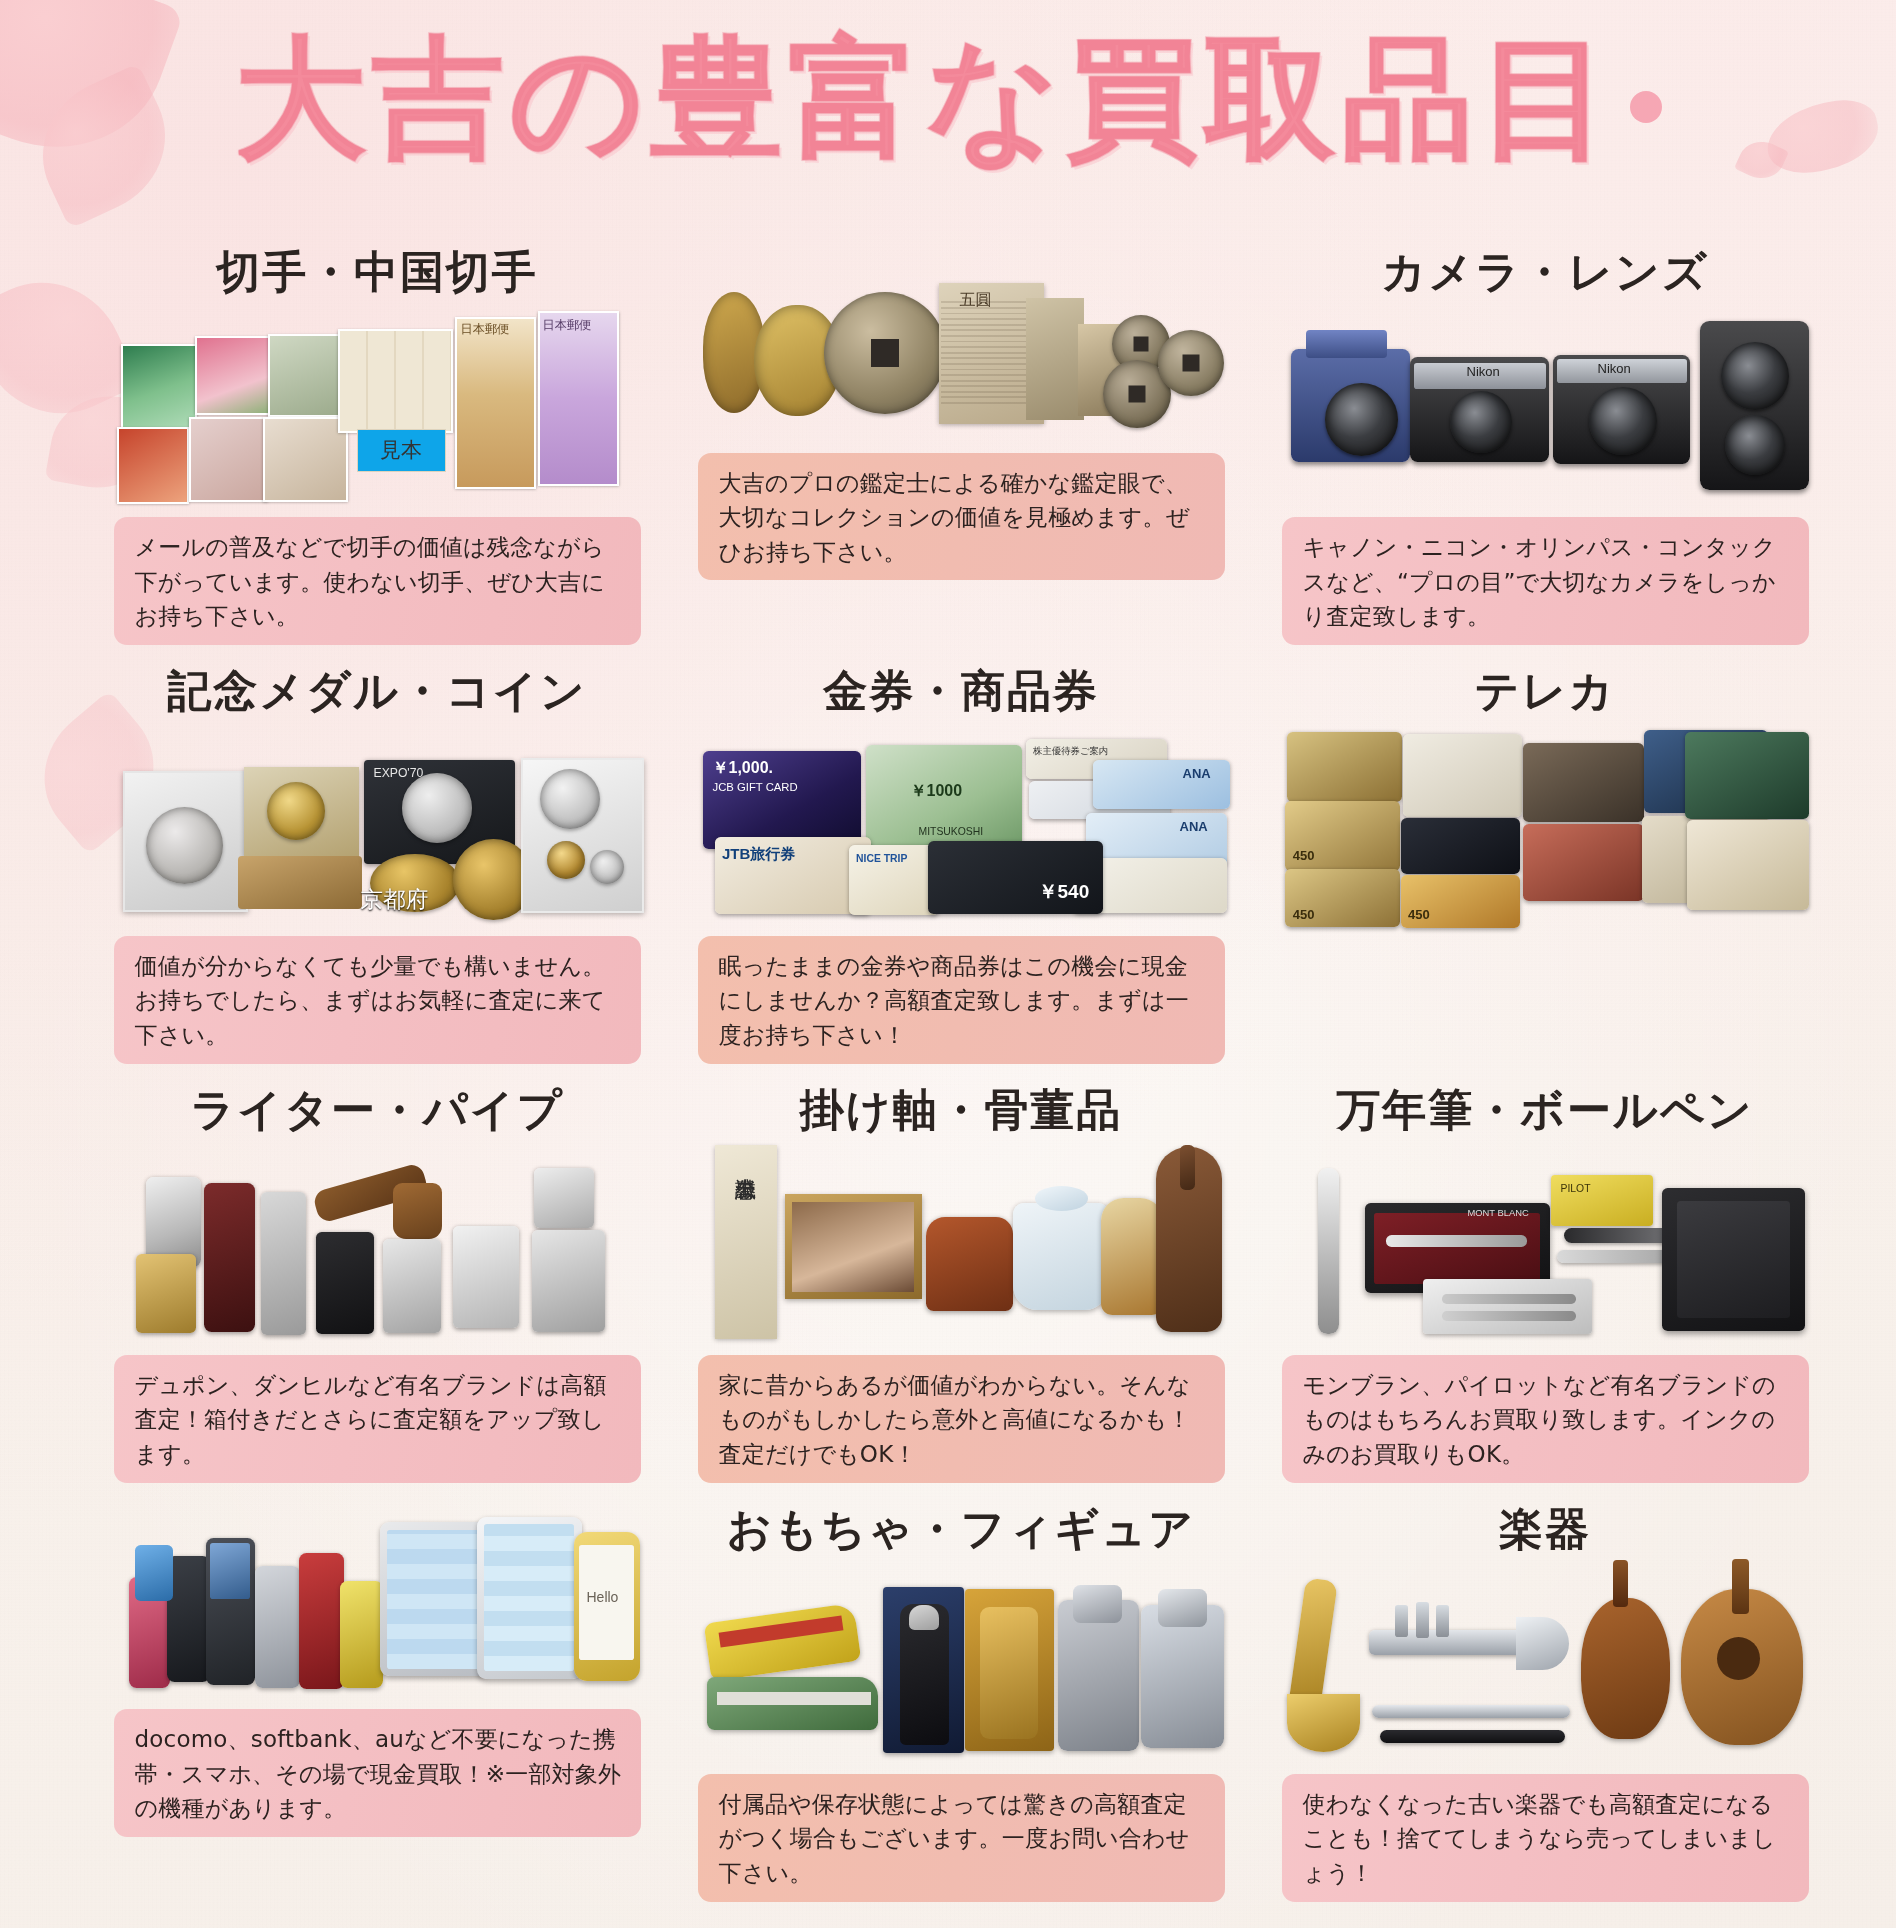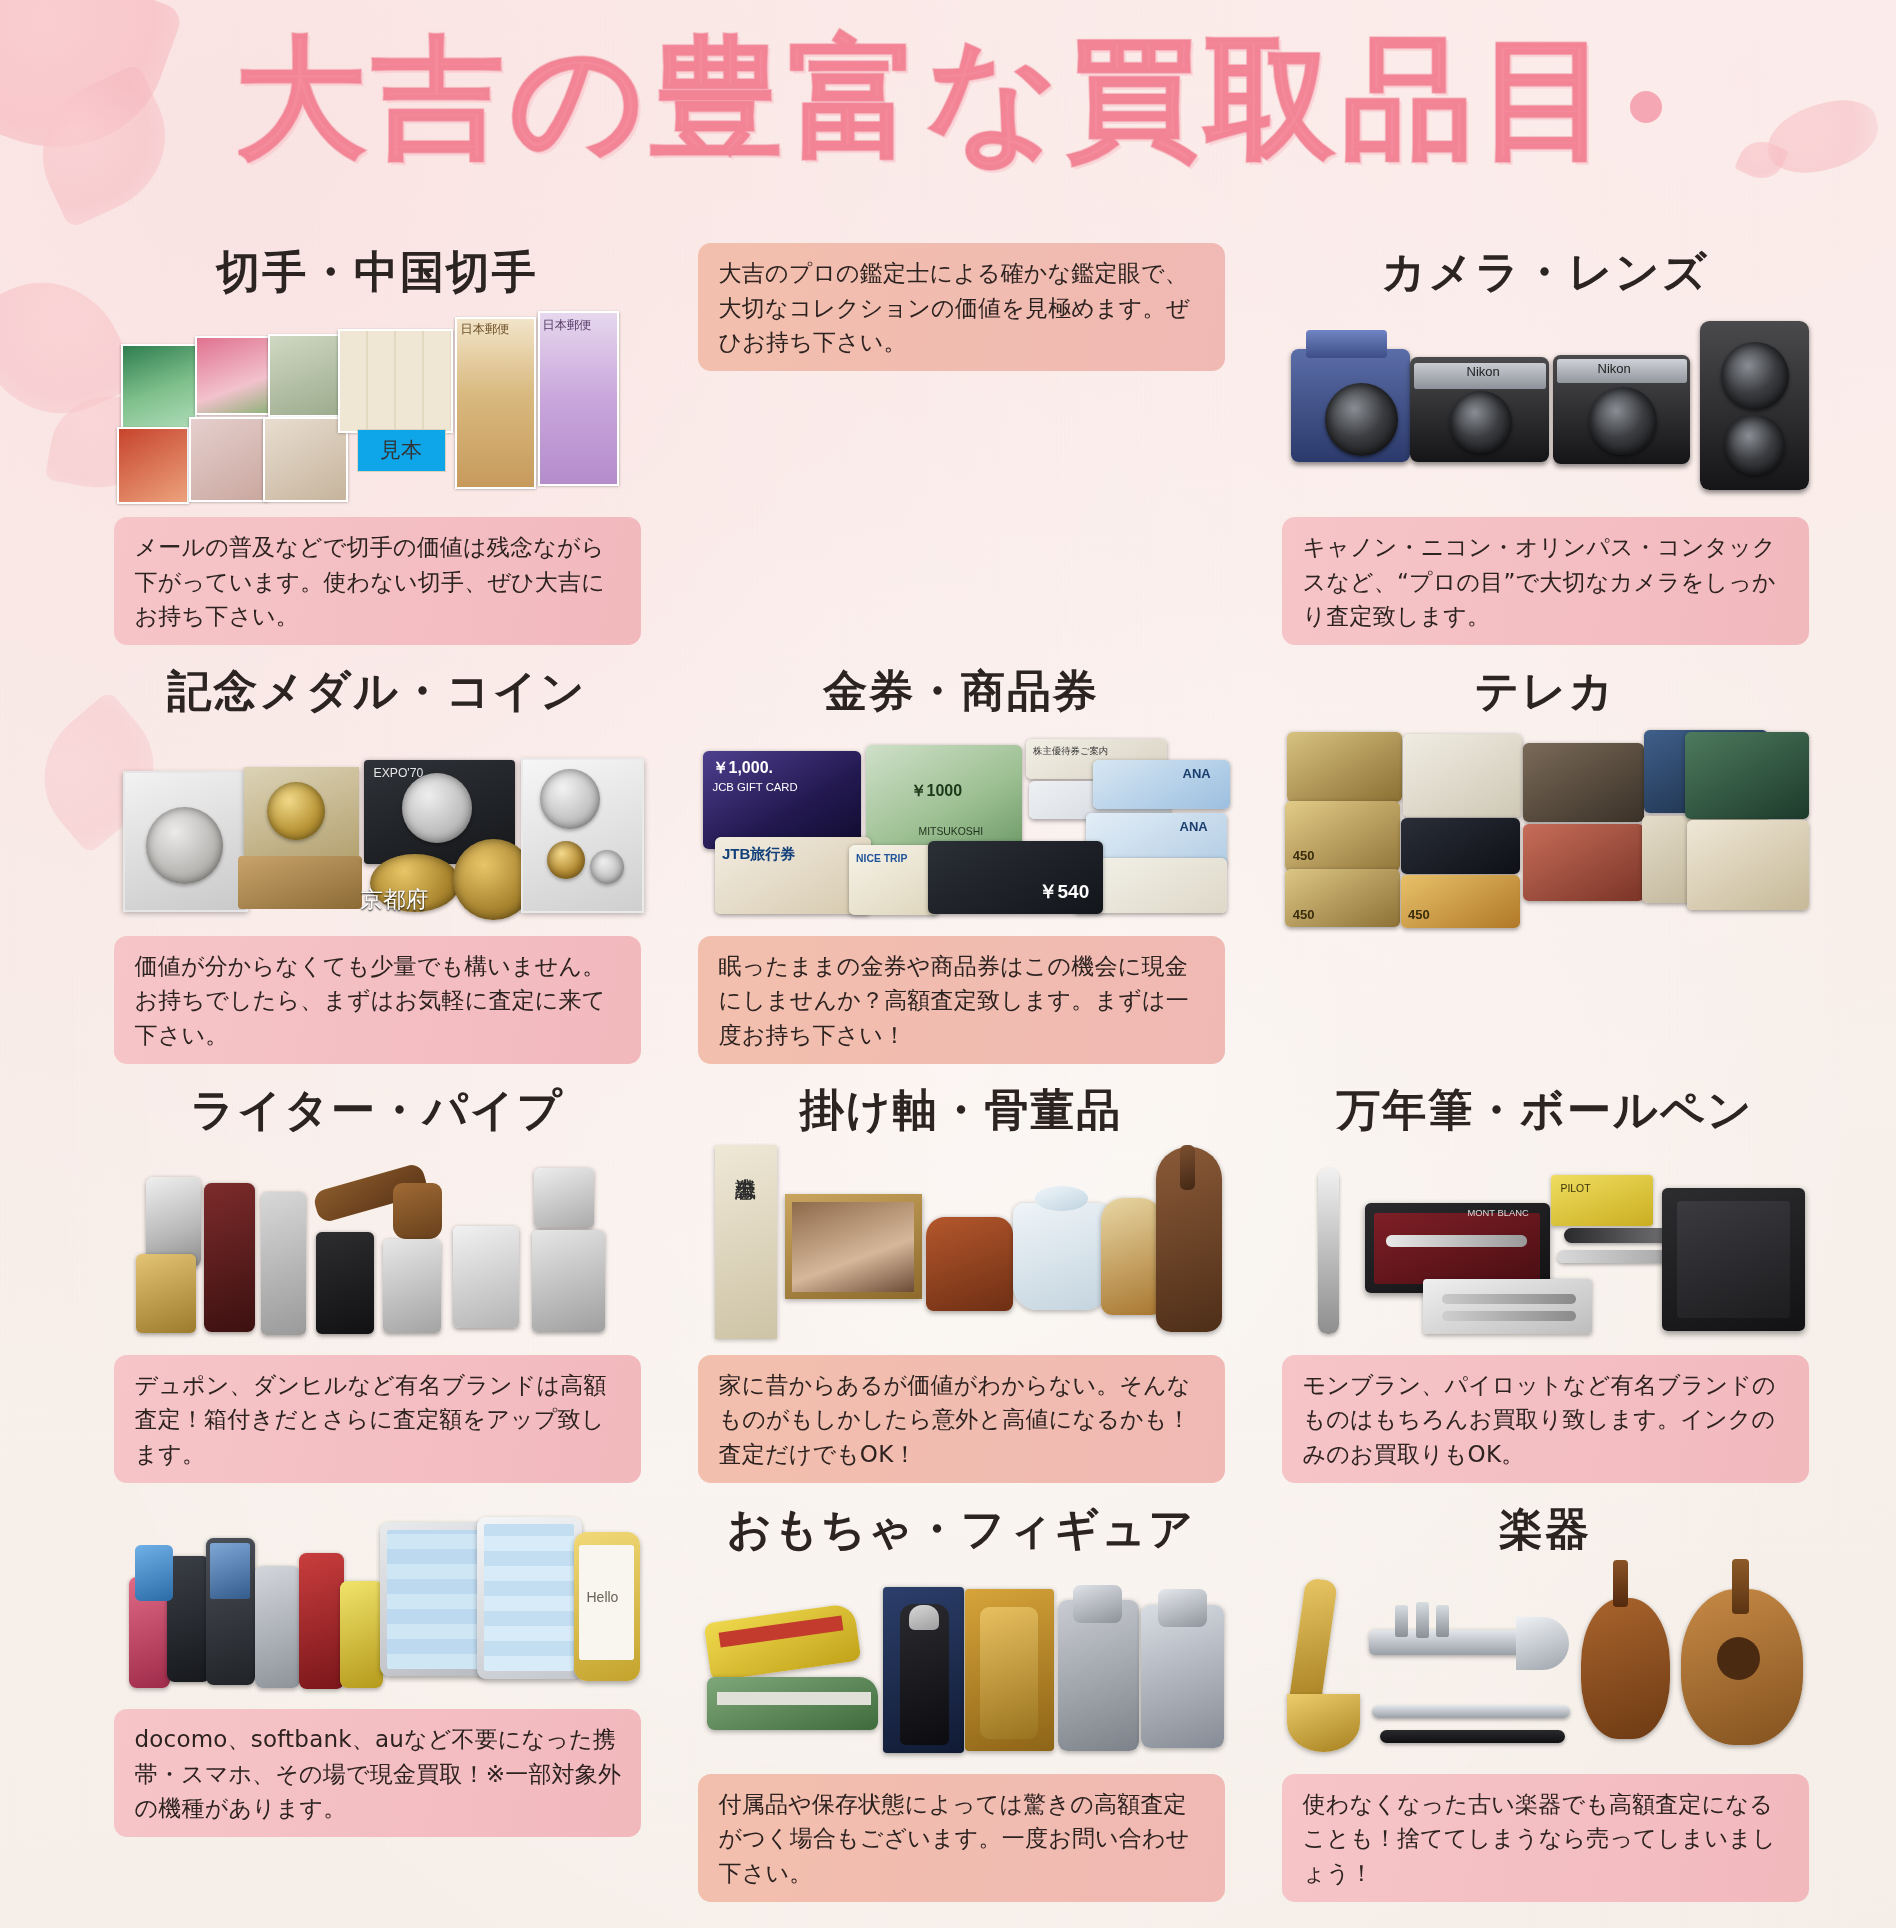--- a/index.html
+++ b/index.html
@@ -213,20 +213,41 @@
         <div class="obj" style="left:243px;top:121px;width:87px;height:41px;background:#0ea5e9;border:1.9px solid #ddd3bd;display:flex;align-items:center;justify-content:center;font-size:21px;color:#333;font-family:'DejaVu Sans',sans-serif;">見本</div>
         <div class="obj stamp" style="left:341px;top:9.4px;width:77px;height:168px;background:linear-gradient(180deg,#f2e4c8,#d9b97f 45%,#c79a5c);"></div>
         <div class="obj stamp" style="left:424px;top:3.8px;width:77px;height:171px;background:linear-gradient(180deg,#e6d7ee,#c9a6dc 50%,#b48ccb);"></div>
         <div class="tag" style="left:347px;top:13px;color:#6b4f25;">日本郵便</div>
         <div class="tag" style="left:429px;top:9.4px;color:#553b66;">日本郵便</div>
       </div>
       <div class="desc">メールの普及などで切手の価値は残念ながら下がっています。使わない切手、ぜひ大吉にお持ち下さい。</div>
     </div>
 
     <div class="cell">
+      <div class="photo">
+        <div class="obj" style="left:5.6px;top:49px;width:62px;height:121px;border-radius:50%/46%;background:linear-gradient(160deg,#cfa94e,#8d6a2a);box-shadow:inset 0 0 11.3px rgba(0,0,0,.4);"></div>
+        <div class="obj" style="left:56px;top:62px;width:87px;height:111px;border-radius:48%;background:linear-gradient(160deg,#e0c267,#a3802f);box-shadow:inset 0 0 13px rgba(0,0,0,.45);"></div>
+        <div class="obj coin" style="left:126px;top:49px;width:122px;height:122px;background:radial-gradient(circle at 38% 32%,#cbbda0,#8f8263 60%,#5d5440);">
+          <div class="hole" style="width:28px;height:28px;"></div>
+        </div>
+        <div class="obj" style="left:241px;top:40px;width:105px;height:141px;background:linear-gradient(160deg,#ded3bb,#b9a98a);box-shadow:0 1.9px 4.7px rgba(0,0,0,.3);"></div>
+        <div class="obj" style="left:243px;top:56px;width:100px;height:105px;background:repeating-linear-gradient(0deg,rgba(90,75,55,.18) 0 1.9px,rgba(255,255,255,0) 1.9px 5.6px);"></div>
+        <div class="tag" style="left:262px;top:47px;font-size:16px;color:#4b3c29;">五圓</div>
+        <div class="obj" style="left:328px;top:55px;width:58px;height:122px;background:linear-gradient(160deg,#cfc3a6,#9a8c6d);"></div>
+        <div class="obj" style="left:380px;top:81px;width:43px;height:92px;background:linear-gradient(160deg,#d7c7a6,#8d7d5d);"></div>
+        <div class="obj coin" style="left:414px;top:72px;width:58px;height:58px;background:radial-gradient(circle at 38% 32%,#bcb09a,#7d7259 65%,#514a39);">
+          <div class="hole" style="width:15px;height:15px;"></div>
+        </div>
+        <div class="obj coin" style="left:405px;top:117px;width:68px;height:68px;background:radial-gradient(circle at 38% 32%,#b9ad97,#7a6f57 65%,#4d4636);">
+          <div class="hole" style="width:17px;height:17px;"></div>
+        </div>
+        <div class="obj coin" style="left:460px;top:87px;width:66px;height:66px;background:radial-gradient(circle at 38% 32%,#c1b59e,#857a60 65%,#544c3b);">
+          <div class="hole" style="width:17px;height:17px;"></div>
+        </div>
+      </div>
       <div class="desc warm">大吉のプロの鑑定士による確かな鑑定眼で、大切なコレクションの価値を見極めます。ぜひお持ち下さい。</div>
     </div>
 
     <div class="cell">
       <div class="cat-title">カメラ・レンズ</div>
       <div class="photo">
         <div class="cam-body" style="left:9.4px;top:41px;width:119px;height:113px;background:linear-gradient(180deg,#5b6da8,#2b3a6b);"></div>
         <div class="obj" style="left:24.5px;top:22.6px;width:81px;height:28px;background:linear-gradient(180deg,#7184c4,#3d4e85);border-radius:3.8px;"></div>
         <div class="lens" style="left:43px;top:75px;width:73px;height:73px;"></div>
         <div class="cam-body" style="left:128px;top:49px;width:139px;height:105px;"></div>

